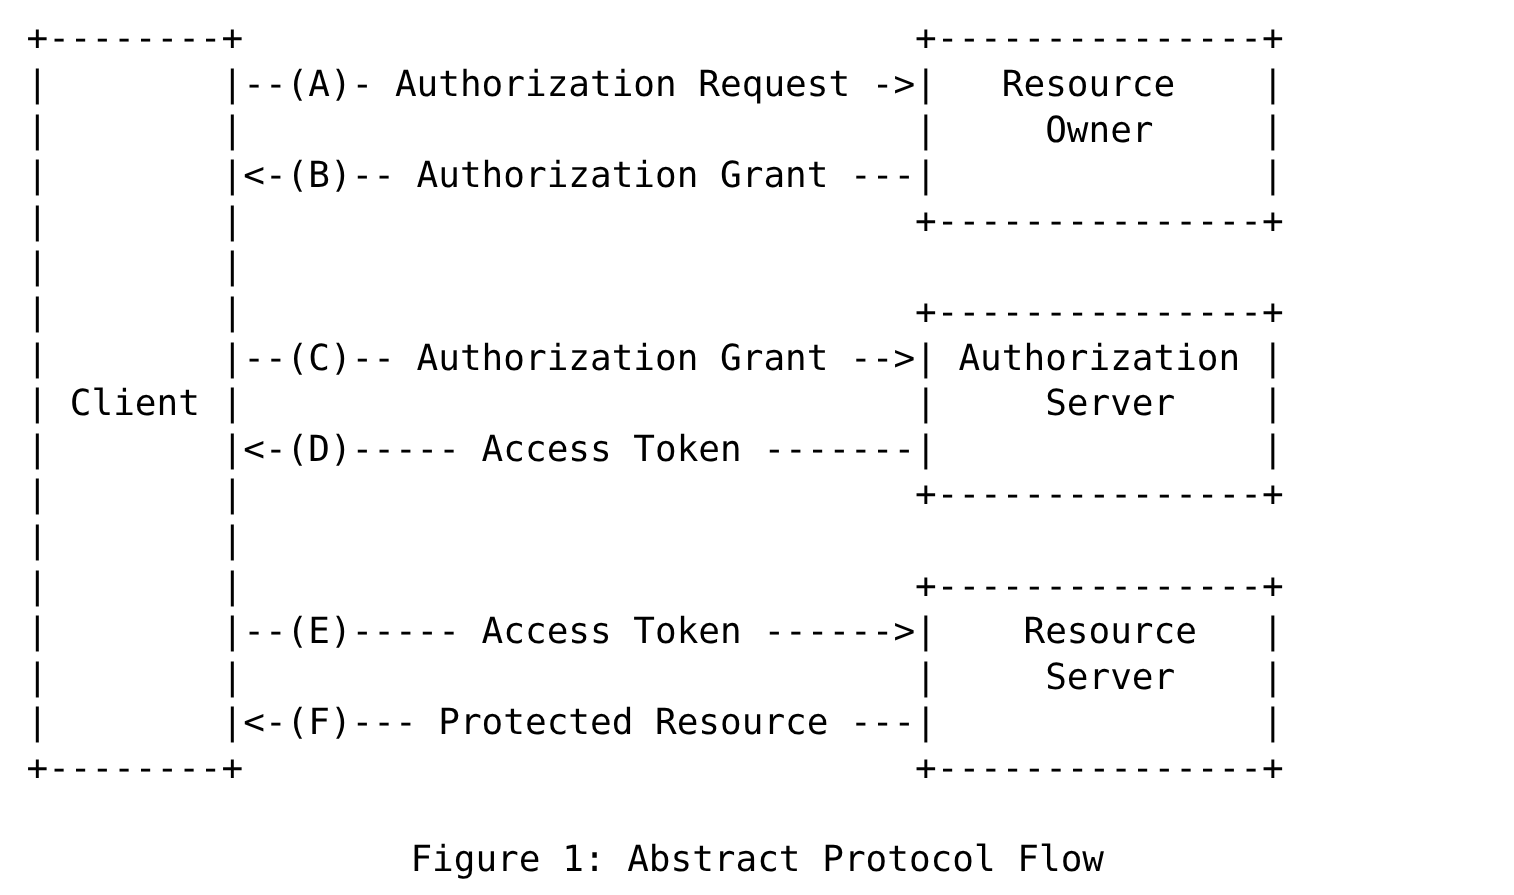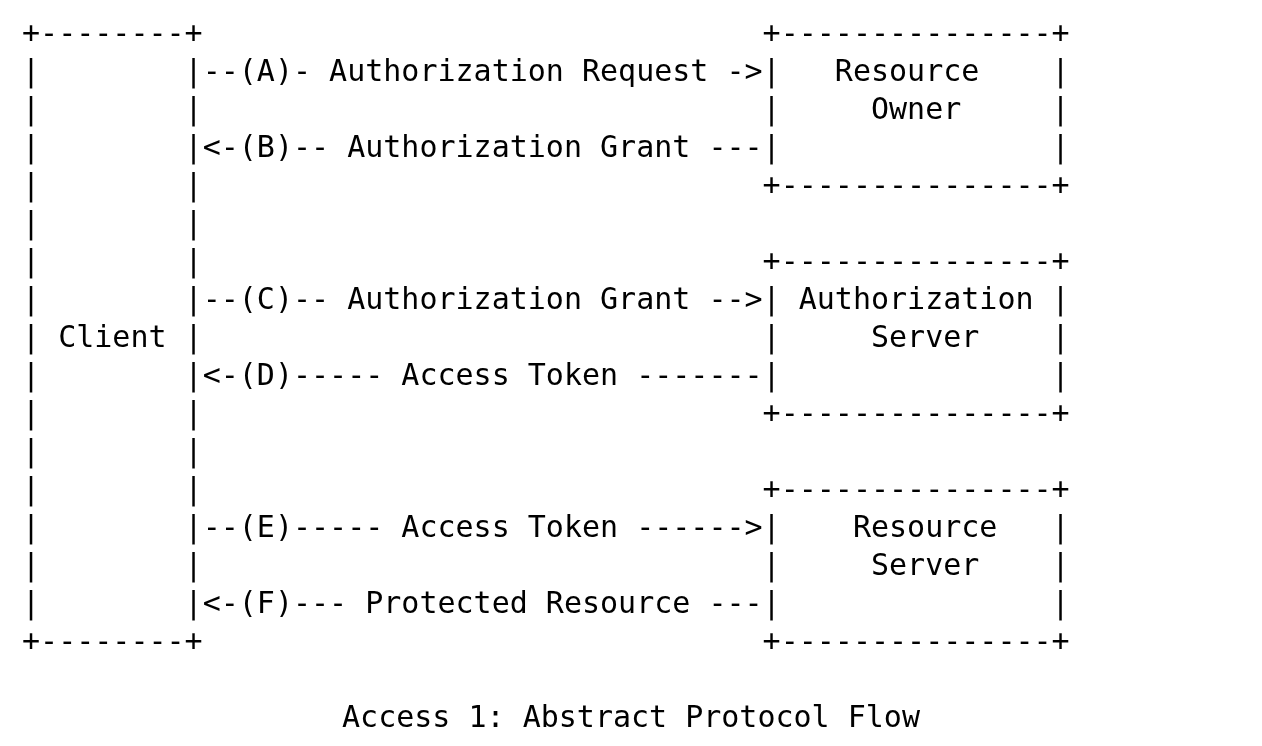--- a/index.html
+++ b/index.html
@@ -68,15 +68,15 @@
  | Client |                               |     Server    |
  |        |&lt;-(D)----- Access Token -------|               |
  |        |                               +---------------+
  |        |
  |        |                               +---------------+
  |        |--(E)----- Access Token ------&gt;|    Resource   |
  |        |                               |     Server    |
  |        |&lt;-(F)--- Protected Resource ---|               |
  +--------+                               +---------------+</pre>
 
-  <div class="figure-caption">Access 1: Abstract Protocol Flow</div>
+  <div class="figure-caption">Figure 1: Abstract Protocol Flow</div>
 
 </div>
 
 </body></html>

